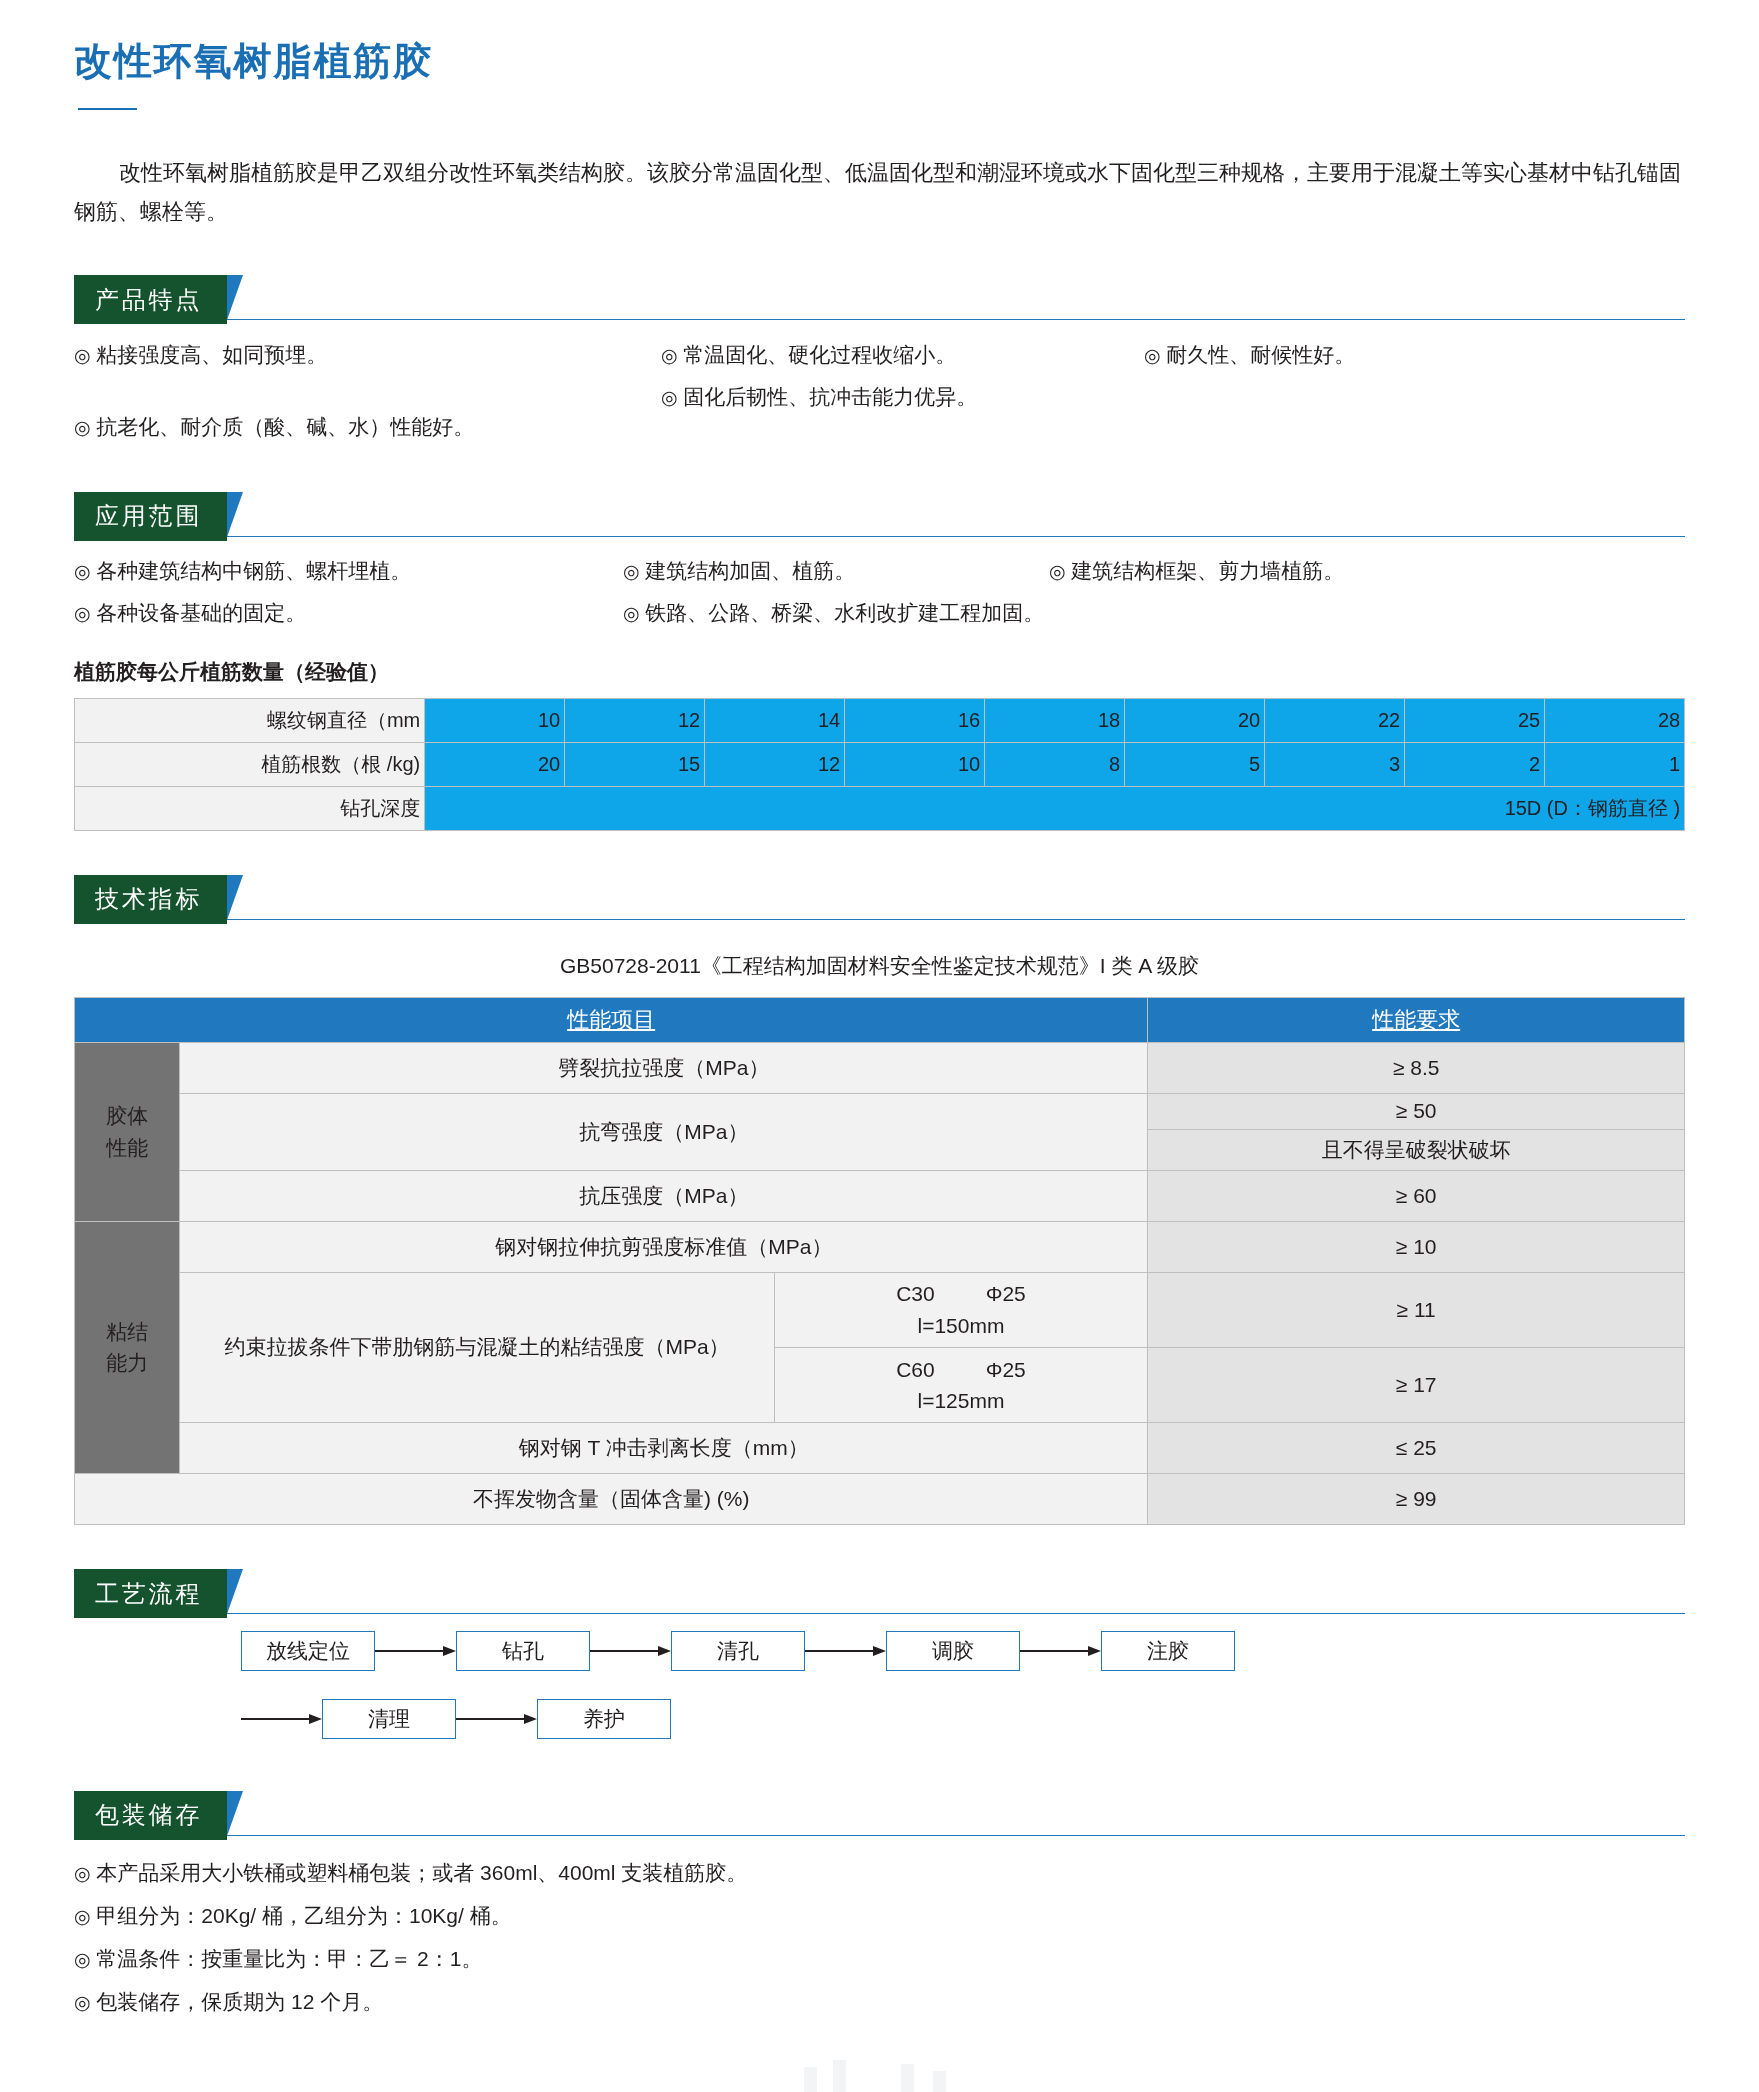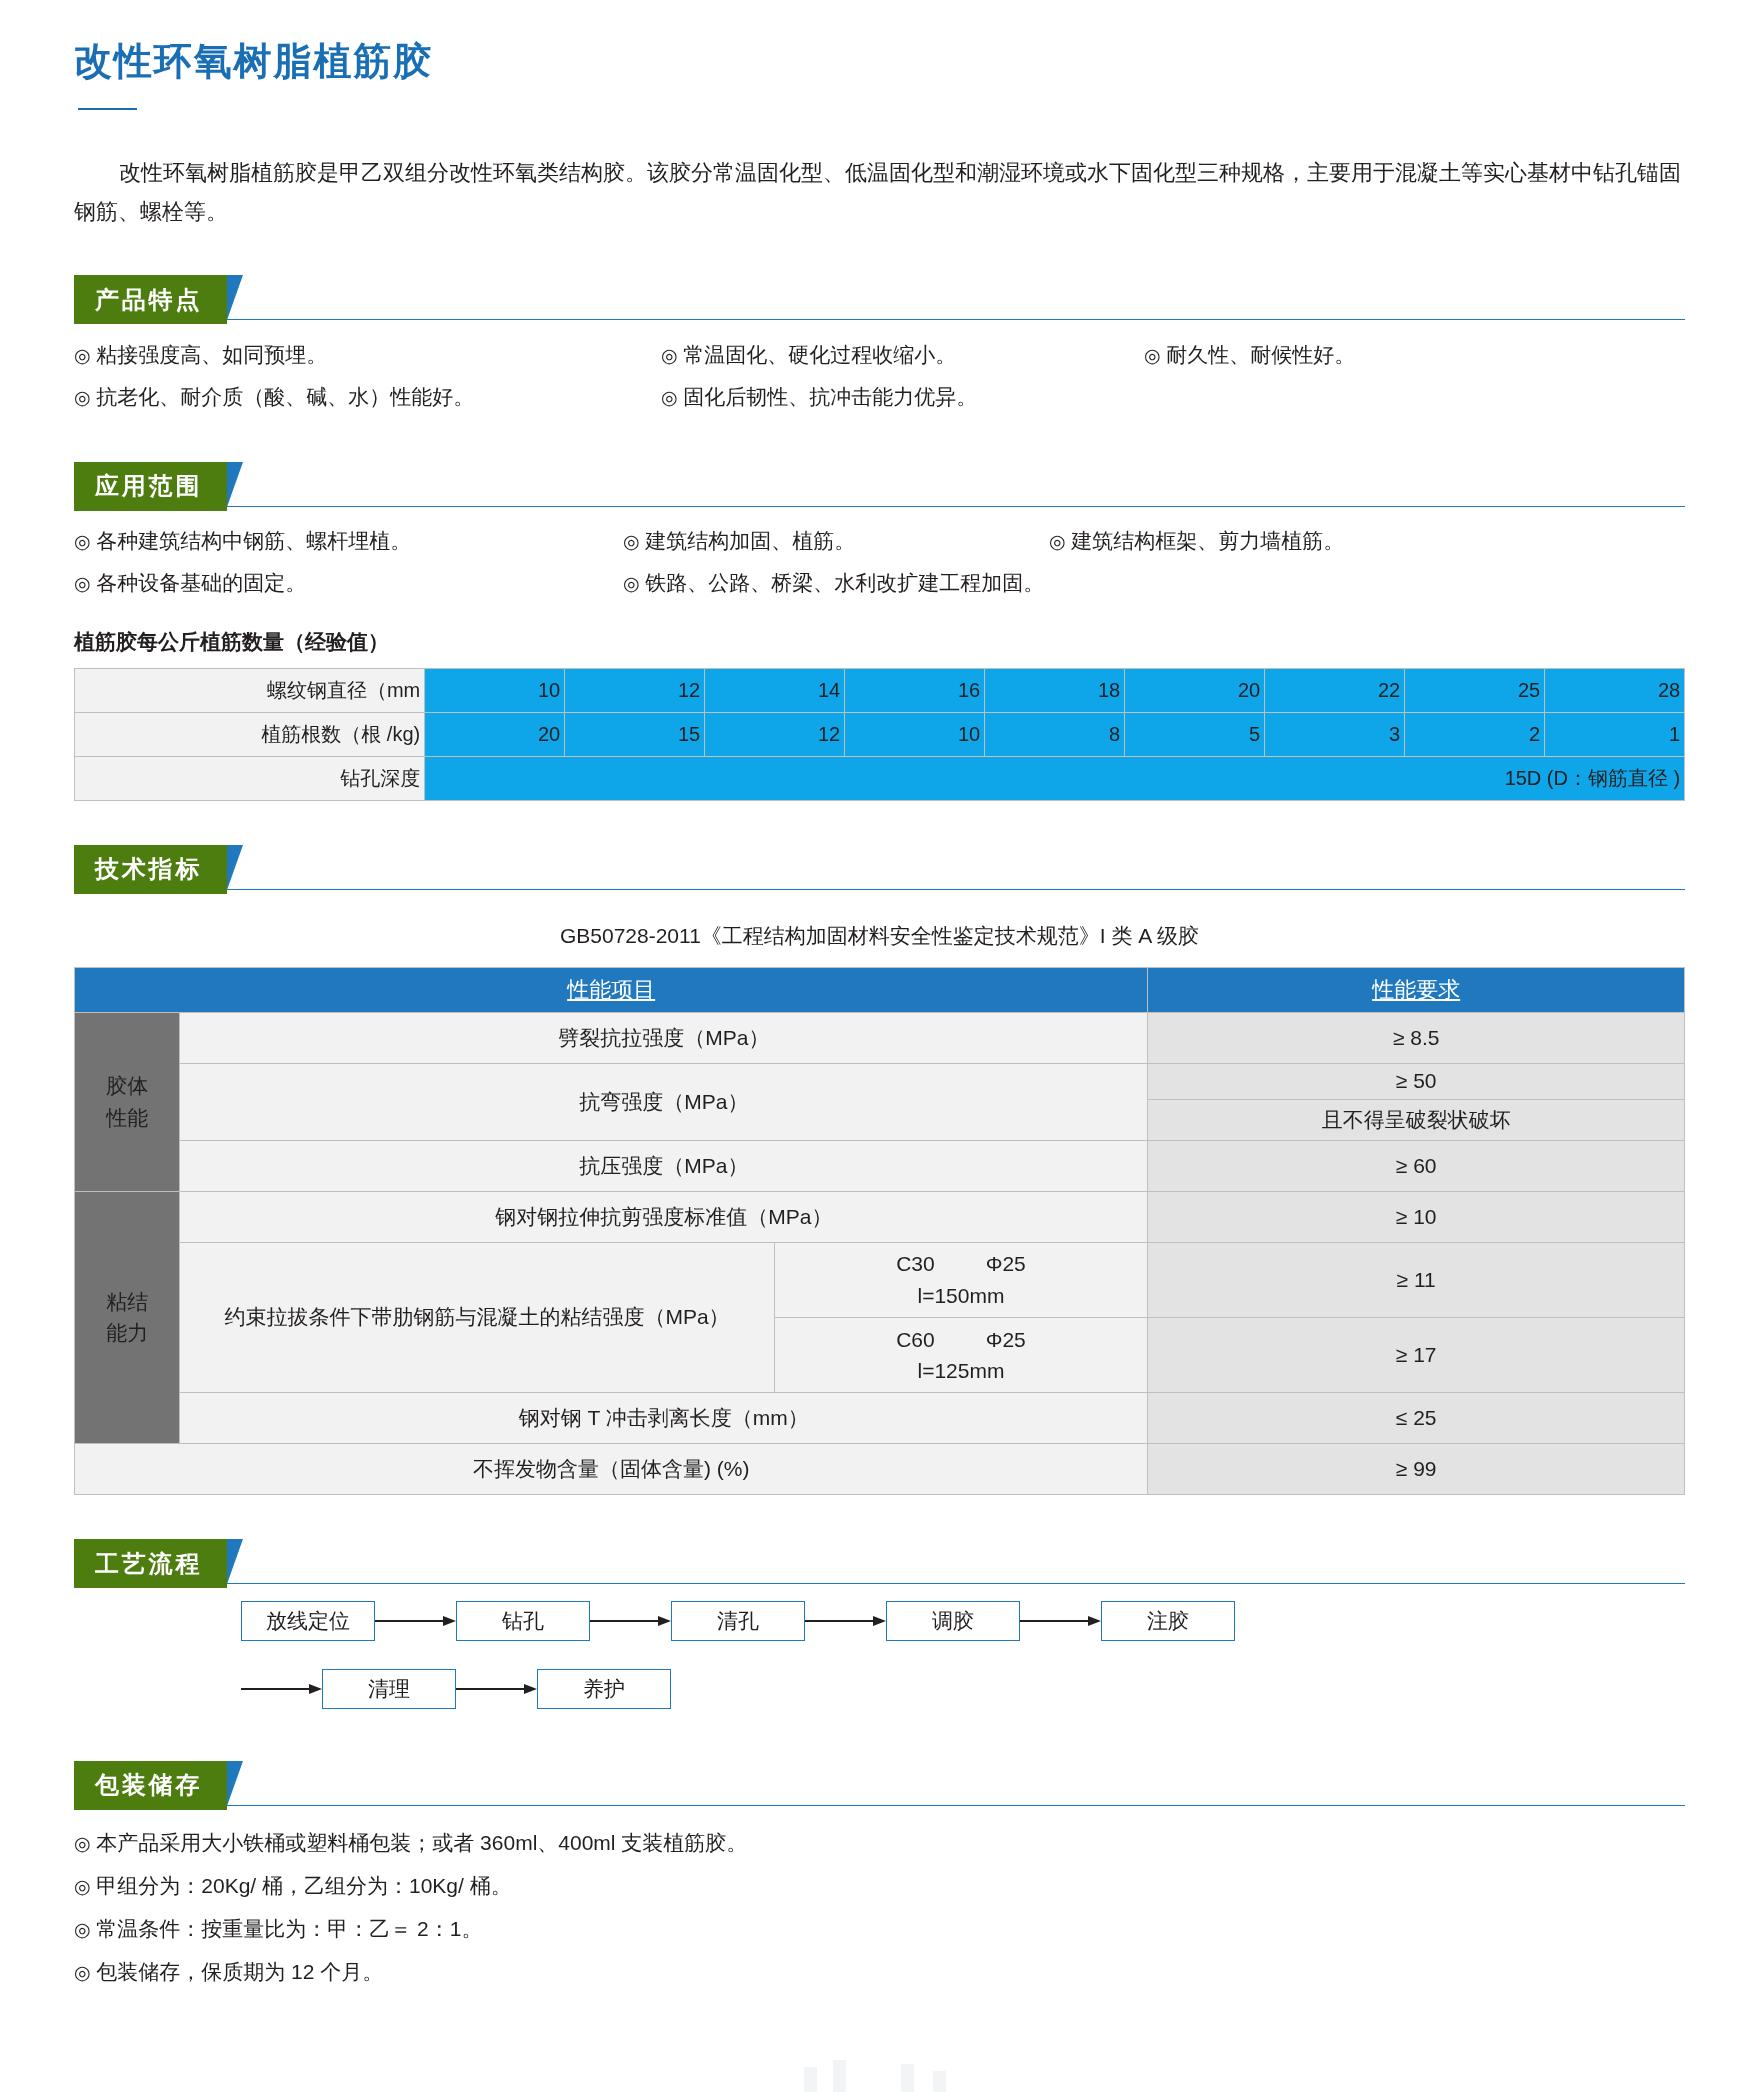--- a/index.html
+++ b/index.html
@@ -43,24 +43,24 @@
   .section {
     margin-top: 44px;
   }
   .sec-head {
     position: relative;
     height: 45px;
   }
   .sec-tab {
     display: inline-block;
     position: relative;
-    background: #4d7c0f;
+    background: #14532d;
     color: #ffffff;
     font-size: 24px;
-    font-weight: bold;
+    font-weight: normal;
     letter-spacing: 2.8px;
     padding: 8.5px 24.6px 8.5px 21px;
     z-index: 2;
   }
   .sec-tab:after {
     content: "";
     position: absolute;
     right: -16px; top: 0;
     border-top: 45px solid #2079be;
     border-right: 16px solid transparent;
@@ -85,21 +85,21 @@
     font-size: 21px;
     line-height: 2.0;
     white-space: nowrap;
   }
   .bl-mark {
     color: #231f20;
     margin-right: 5.7px;
     font-size: 19px;
   }
   
-  .feat-c1 { width: 587px; }
+  .feat-c1 { width: 587px; gap: 30px; }
   .feat-c2 { width: 483px; }
   .feat-c3 { width: 397px; }
   .app-c1 { width: 549px; }
   .app-c2 { width: 426px; }
   .app-c3 { width: 397px; }
   
   .caption {
     font-size: 21px;
     font-weight: bold;
     margin: 24.6px 0 11.4px 0;

